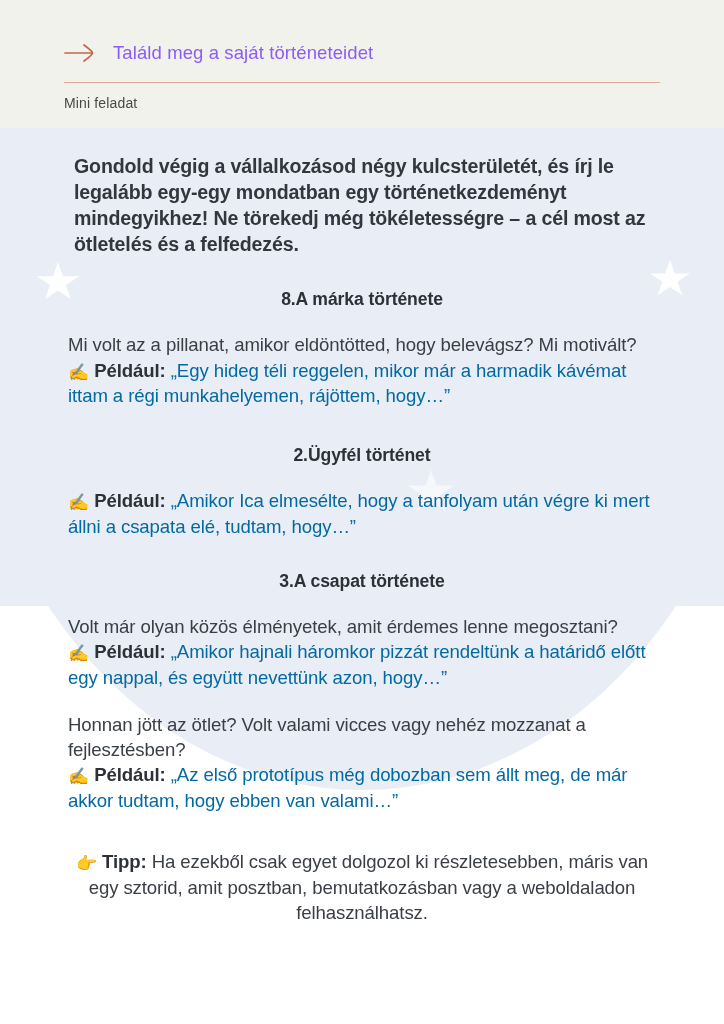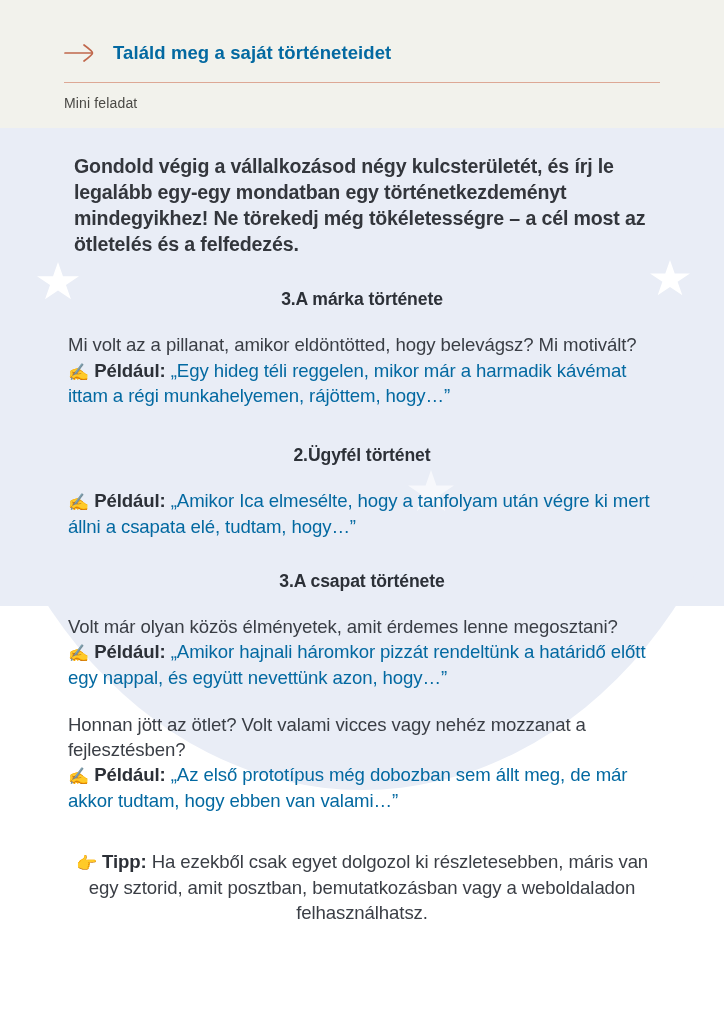--- a/index.html
+++ b/index.html
@@ -34,24 +34,24 @@
     gap: 17px;
   }
   .arrow-icon {
     width: 32px;
     height: 22px;
     display: block;
     flex: none;
   }
   .header-title {
     font-size: 18.5px;
-    color: #0369a1;
+    color: #8b5cf6;
     letter-spacing: .1px;
     white-space: nowrap;
-    font-weight: 700;
+    font-weight: 400;
   }
   .header-divider {
     position: absolute;
     left: 64px;
     top: 82px;
     width: 596px;
     height: 1.4px;
     background: #D99B86;
     opacity: .85;
   }
@@ -177,21 +177,21 @@
     <span class="header-title">Találd meg a saját történeteidet</span>
   </div>
   <div class="header-divider"></div>
   <div class="header-sub">Mini feladat</div>
 </div>
 
 <div class="content">
 
   <p class="intro">Gondold végig a vállalkozásod négy kulcsterületét, és írj le legalább egy-egy mondatban egy történetkezdeményt mindegyikhez! Ne törekedj még tökéletességre – a cél most az ötletelés és a felfedezés.</p>
 
-  <h2 class="section-title s1-title">3.A márka története</h2>
+  <h2 class="section-title s1-title">8.A márka története</h2>
   <div class="body-text">
     <span class="question">Mi volt az a pillanat, amikor eldöntötted, hogy belevágsz? Mi motivált?</span>
     <span class="example-line"><span class="emoji">✍️</span> <span class="label-bold">Például:</span> <span class="quote-italic">„Egy hideg téli reggelen, mikor már a harmadik kávémat ittam a régi munkahelyemen, rájöttem, hogy…”</span></span>
   </div>
 
   <h2 class="section-title s2-title">2.Ügyfél történet</h2>
   <div class="body-text">
     <span class="example-line"><span class="emoji">✍️</span> <span class="label-bold">Például:</span> <span class="quote-italic">„Amikor Ica elmesélte, hogy a tanfolyam után végre ki mert állni a csapata elé, tudtam, hogy…”</span></span>
   </div>
 

